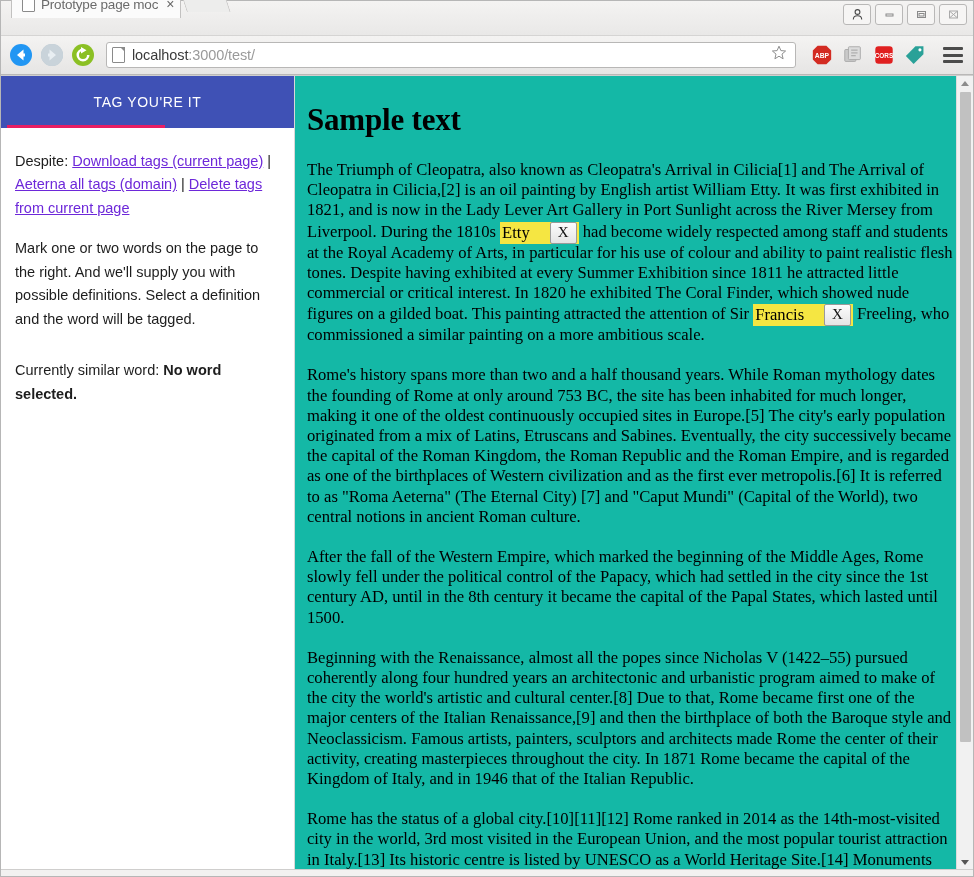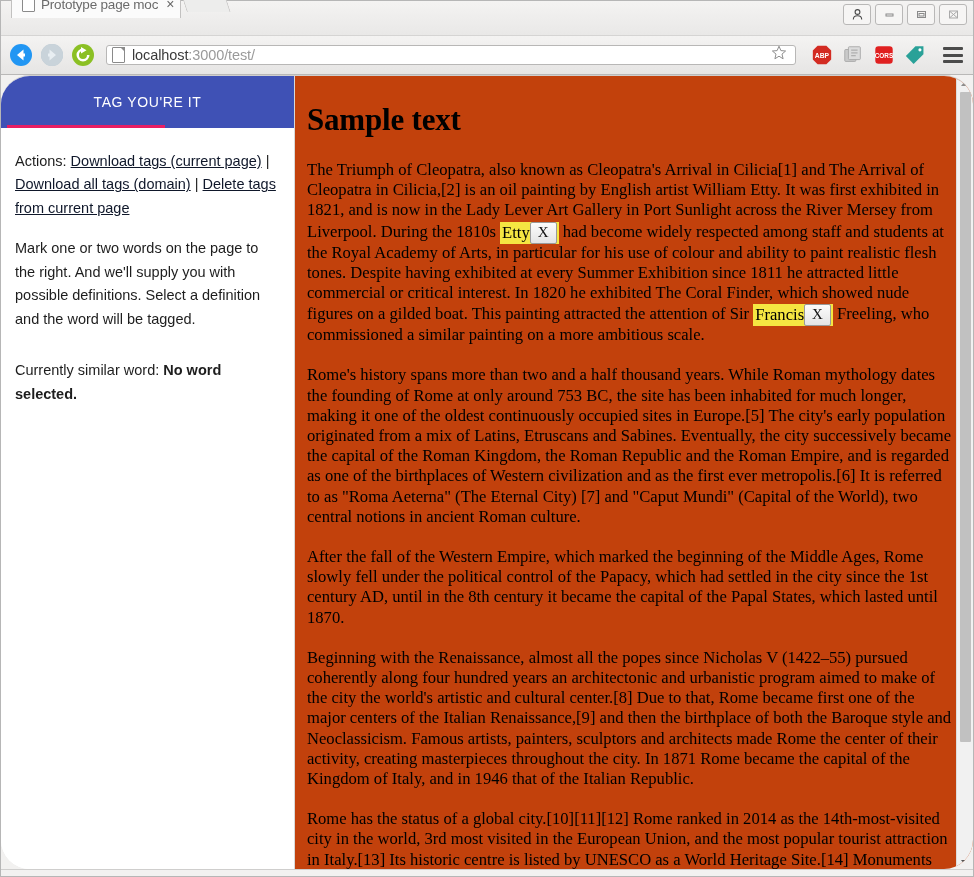--- a/index.html
+++ b/index.html
@@ -137,21 +137,21 @@
     align-items: center;
     padding: 0 8px;
     box-sizing: border-box;
     gap: 7px;
     flex: 0 0 auto;
   }
   .nav-icon { width: 24px; height: 24px; flex: 0 0 auto; }
 
   .urlbar {
     flex: 1 1 auto;
-    height: 20px;
+    height: 26px;
     background: #ffffff;
     border: 1px solid #b8b7b6;
     border-radius: 3px;
     display: flex;
     align-items: center;
     padding: 0 5px;
     box-sizing: border-box;
     margin-left: 4px;
     margin-right: 2px;
   }
@@ -194,21 +194,20 @@
   }
 
   
   .viewport {
     flex: 1 1 auto;
     position: relative;
     background: #ffffff;
     display: flex;
     overflow: hidden;
     border-top: 1px solid #d0cfce;
-    border-radius: 29px;
   }
 
   
   .sidebar {
     width: 294px;
     flex: 0 0 294px;
     background: #ffffff;
     box-sizing: border-box;
     border-right: 1px solid #d8d8d8;
     display: flex;
@@ -245,34 +244,34 @@
     background: #e91e63;
   }
 
   .sidebar-body {
     padding: 22px 14px 0 14px;
     font-size: 14.5px;
     color: #1d1d1d;
     line-height: 1.62;
   }
   .sidebar-body a {
-    color: #0f172a;
+    color: #6d28d9;
     text-decoration: underline;
     cursor: pointer;
   }
   .sidebar-p { margin: 0 0 17px 0; }
   .sidebar-p.tight { margin-bottom: 28px; }
   .sidebar-p b { font-weight: bold; }
 
   
   .content {
     flex: 1 1 auto;
     position: relative;
     overflow: hidden;
-    background: #c2410c;
+    background: #14b8a6;
     padding: 0 18px 0 12px;
     box-sizing: border-box;
   }
   .content-inner {
     font-family: "Liberation Serif", serif;
     color: #000000;
     padding-top: 4px;
   }
   .content h1 {
     font-size: 31px;
@@ -289,21 +288,21 @@
 
   .tagwrap {
     display: inline-block;
     background: #f5e642;
     padding: 0 2px;
     vertical-align: baseline;
     line-height: 18px;
     position: relative;
     top: 1px;
   }
-  .tagwrap .tagword { padding-right: 0; }
+  .tagwrap .tagword { padding-right: 20px; }
   .tag-x {
     display: inline-block;
     border: 1px solid #9a9a9a;
     background: linear-gradient(#fcfcfc, #e4e4e4);
     border-radius: 2px;
     font-family: "Liberation Serif", serif;
     font-size: 15px;
     line-height: 15px;
     padding: 2px 7px 3px 7px;
     color: #111;
@@ -465,35 +464,35 @@
 
   <div class="viewport">
 
     <div class="sidebar">
       <div class="sidebar-tabs">
         <div class="stab active">TAG YOU'RE IT</div>
         <div class="stab-underline"></div>
       </div>
 
       <div class="sidebar-body">
-        <p class="sidebar-p"><span>Actions: </span><a>Download tags (current page)</a><span> | </span><a>Download all tags (domain)</a><span> | </span><a>Delete tags from current page</a></p>
+        <p class="sidebar-p"><span>Despite: </span><a>Download tags (current page)</a><span> | </span><a>Aeterna all tags (domain)</a><span> | </span><a>Delete tags from current page</a></p>
 
         <p class="sidebar-p tight">Mark one or two words on the page to the right. And we'll supply you with possible definitions. Select a definition and the word will be tagged.</p>
 
         <p class="sidebar-p"><span>Currently similar word: </span><b>No word selected.</b></p>
       </div>
     </div>
 
     <div class="content">
       <div class="content-inner">
         <h1>Sample text</h1>
         <div id="paragraphs">
             <p><span>The Triumph of Cleopatra, also known as Cleopatra's Arrival in Cilicia[1] and The Arrival of Cleopatra in Cilicia,[2] is an oil painting by English artist William Etty. It was first exhibited in 1821, and is now in the Lady Lever Art Gallery in Port Sunlight across the River Mersey from Liverpool. During the 1810s </span><span class="tagwrap"><span class="tagword">Etty</span><span class="tag-x">X</span></span><span> had become widely respected among staff and students at the Royal Academy of Arts, in particular for his use of colour and ability to paint realistic flesh tones. Despite having exhibited at every Summer Exhibition since 1811 he attracted little commercial or critical interest. In 1820 he exhibited The Coral Finder, which showed nude figures on a gilded boat. This painting attracted the attention of Sir </span><span class="tagwrap"><span class="tagword">Francis</span><span class="tag-x">X</span></span><span> Freeling, who commissioned a similar painting on a more ambitious scale.</span></p>
             <p><span>Rome's history spans more than two and a half thousand years. While Roman mythology dates the founding of Rome at only around 753 BC, the site has been inhabited for much longer, making it one of the oldest continuously occupied sites in Europe.[5] The city's early population originated from a mix of Latins, Etruscans and Sabines. Eventually, the city successively became the capital of the Roman Kingdom, the Roman Republic and the Roman Empire, and is regarded as one of the birthplaces of Western civilization and as the first ever metropolis.[6] It is referred to as "Roma Aeterna" (The Eternal City) [7] and "Caput Mundi" (Capital of the World), two central notions in ancient Roman culture.</span></p>
-            <p><span>After the fall of the Western Empire, which marked the beginning of the Middle Ages, Rome slowly fell under the political control of the Papacy, which had settled in the city since the 1st century AD, until in the 8th century it became the capital of the Papal States, which lasted until 1870.</span></p>
+            <p><span>After the fall of the Western Empire, which marked the beginning of the Middle Ages, Rome slowly fell under the political control of the Papacy, which had settled in the city since the 1st century AD, until in the 8th century it became the capital of the Papal States, which lasted until 1500.</span></p>
             <p><span>Beginning with the Renaissance, almost all the popes since Nicholas V (1422–55) pursued coherently along four hundred years an architectonic and urbanistic program aimed to make of the city the world's artistic and cultural center.[8] Due to that, Rome became first one of the major centers of the Italian Renaissance,[9] and then the birthplace of both the Baroque style and Neoclassicism. Famous artists, painters, sculptors and architects made Rome the center of their activity, creating masterpieces throughout the city. In 1871 Rome became the capital of the Kingdom of Italy, and in 1946 that of the Italian Republic.</span></p>
             <p><span>Rome has the status of a global city.[10][11][12] Rome ranked in 2014 as the 14th-most-visited city in the world, 3rd most visited in the European Union, and the most popular tourist attraction in Italy.[13] Its historic centre is listed by UNESCO as a World Heritage Site.[14] Monuments and museums such as the Vatican Museums and the Colosseum are among the world's most visited tourist destinations with both locations receiving millions of tourists a year. Rome hosted the 1960</span></p>
           </div>
       </div>
     </div>
 
     <div class="scrollbar">
       <div class="sb-arrow up">
           <span class="tri-up"></span>
         </div>

